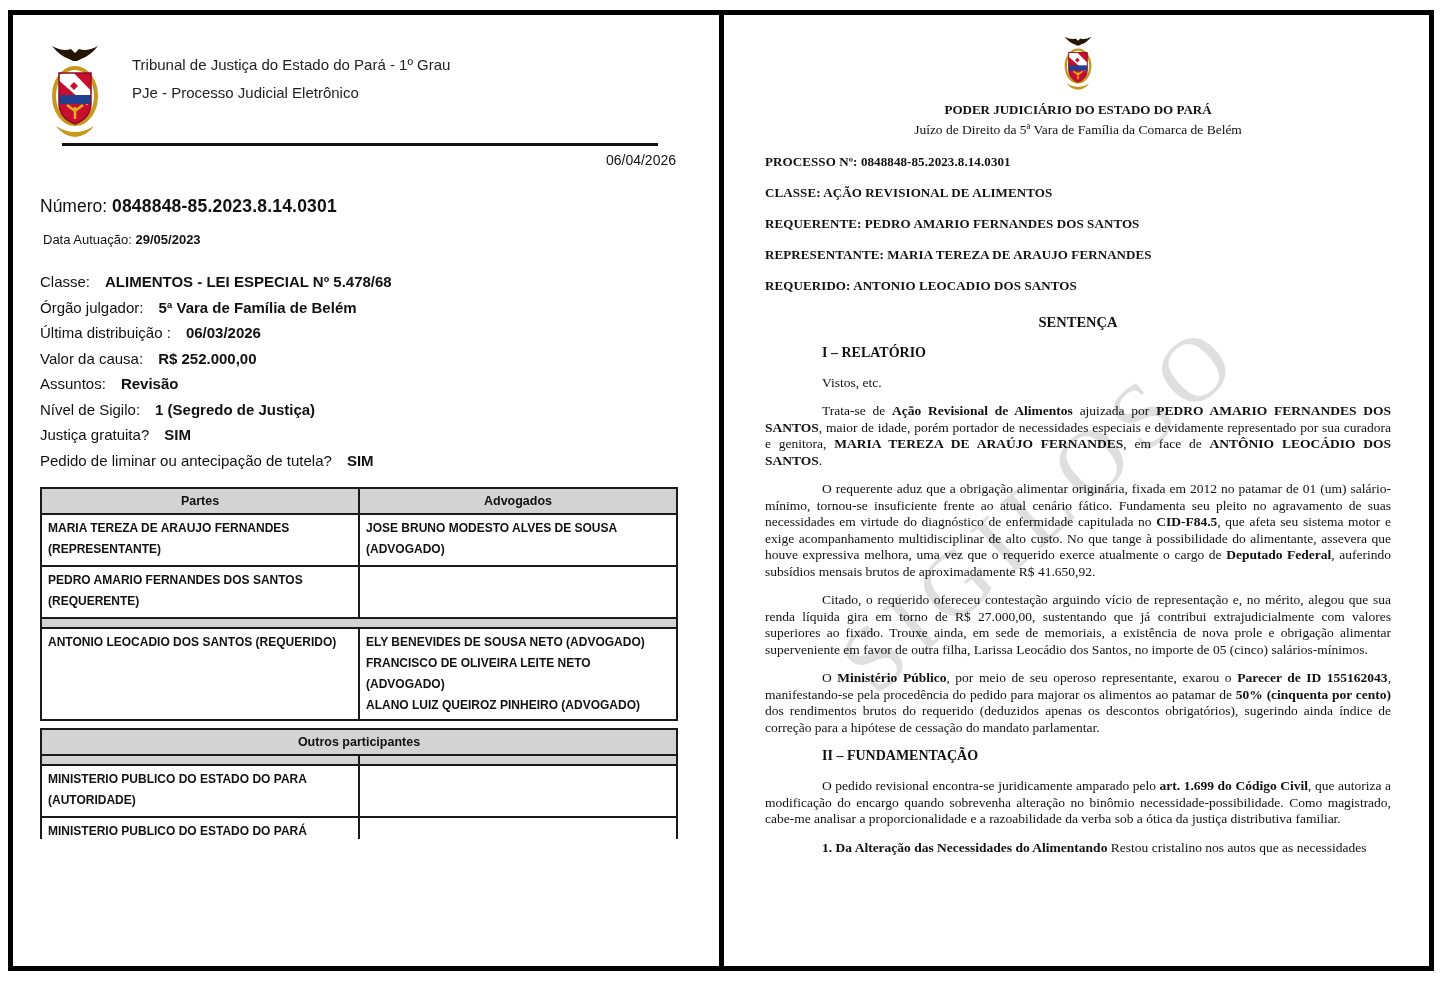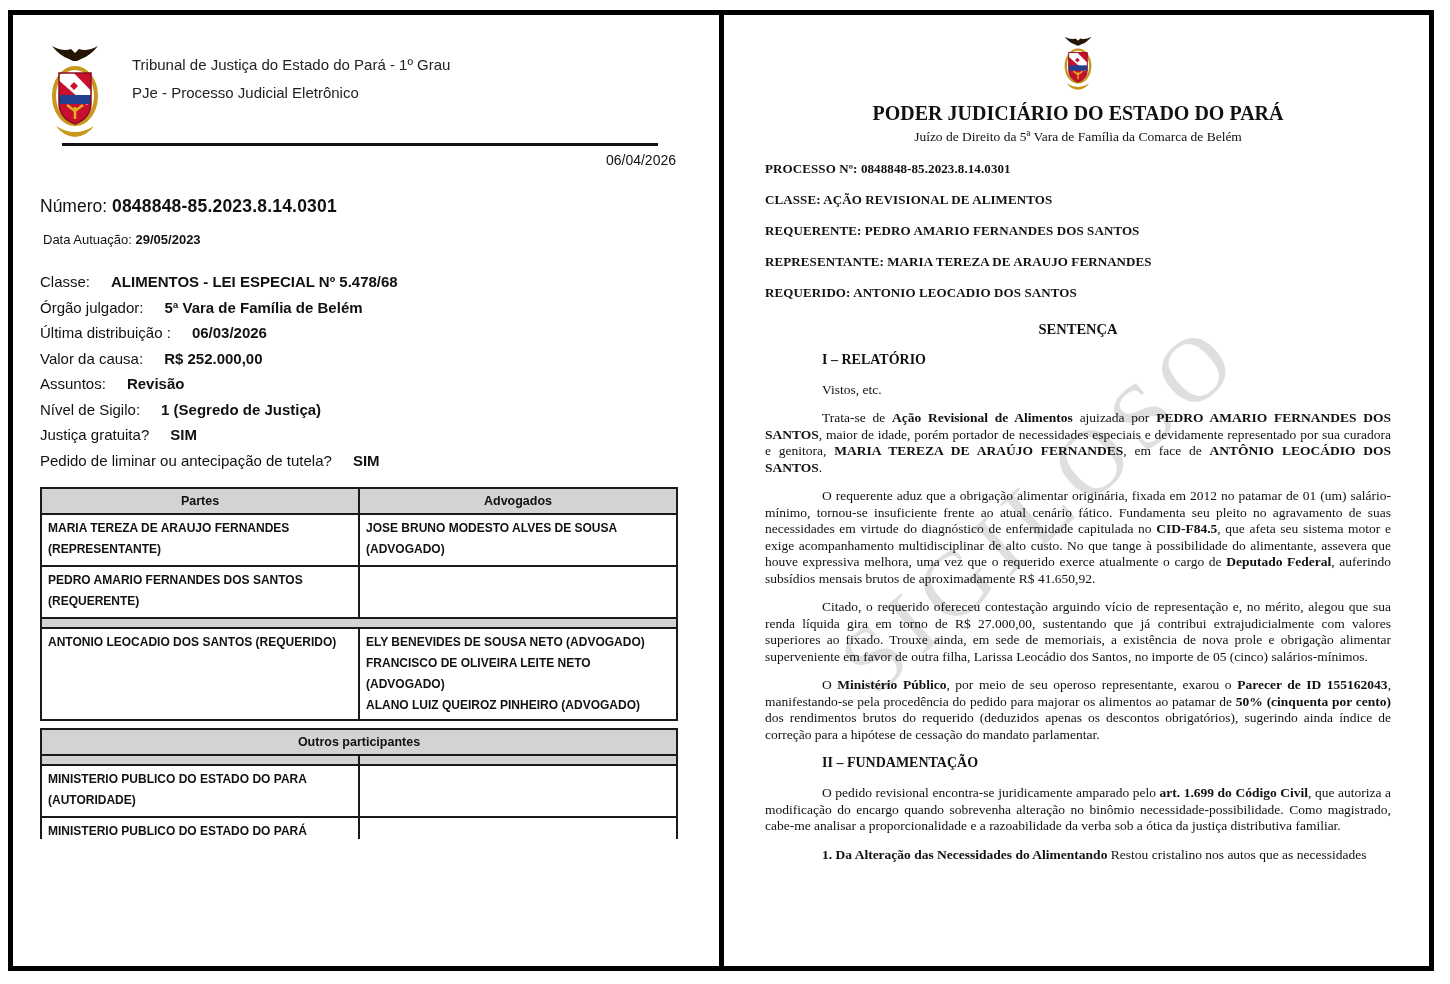--- a/index.html
+++ b/index.html
@@ -13,21 +13,21 @@
   .left-page{position:absolute;left:13px;top:15px;width:706px;height:824px;overflow:hidden;}
   .lp-header{display:flex;gap:24px;margin:28px 0 0 29px;}
   .lp-logo{width:66px;height:96px;flex:0 0 auto;}
   .lp-header-text{padding-top:8px;font-size:15px;line-height:28px;color:#222;}
   .lp-rule{height:3px;background:#111;margin:4px 61px 0 49px;}
   .lp-date{margin:6px 43px 0 0;text-align:right;font-size:14px;}
   .lp-numero{margin:28px 0 0 27px;font-size:17.5px;}
   .lp-numero b{letter-spacing:.2px;}
   .lp-autuacao{margin:15px 0 0 30px;font-size:13px;}
   .lp-meta{margin:22px 0 0 27px;font-size:15px;line-height:25.5px;}
-  .lp-meta .val{margin-left:21px;font-weight:bold;}
+  .lp-meta .val{margin-left:15px;font-weight:bold;}
   .val-b{font-weight:bold;}
 
   table.doc-table{border-collapse:collapse;width:636px;margin-left:27px;table-layout:fixed;
                   font-size:12px;}
   table.doc-table th,table.doc-table td{border:2px solid #1a1a1a;vertical-align:top;
                   padding:3px 6px;word-wrap:break-word;}
   table.doc-table th{background:#d3d3d3;font-size:12.5px;text-align:center;padding:5px 4px;}
   table.doc-table td{font-weight:bold;line-height:21px;}
   tr.sep-row td{background:#d3d3d3;padding:0;height:8px;border-top-width:2px;}
   .mt-partes{margin-top:14px;}
@@ -42,21 +42,21 @@
 
   
   .right-page{position:absolute;left:724px;top:15px;width:705px;height:951px;overflow:hidden;
               font-family:"Liberation Serif",serif;}
   .rp-content{position:relative;z-index:1;padding:20px 38px 0 41px;}
   .watermark{position:absolute;z-index:0;left:95px;top:620px;font-size:92px;letter-spacing:10px;
              color:#9d9d9d;opacity:.32;transform:rotate(-42deg);transform-origin:left top;
              font-family:"Liberation Serif",serif;white-space:nowrap;pointer-events:none;}
   .rp-logo-wrap{text-align:center;}
   .rp-logo{width:38px;height:56px;}
-  .rp-h1{text-align:center;font-weight:bold;font-size:20px;margin-top:7px;}
+  .rp-h1{text-align:center;font-weight:bold;font-size:13px;margin-top:7px;}
   .rp-h2{text-align:center;font-size:13.5px;margin-top:4px;margin-bottom:16px;}
   .rp-proc{font-weight:bold;font-size:13px;margin-bottom:15px;letter-spacing:.1px;}
   .rp-title{text-align:center;font-weight:bold;font-size:14.5px;margin:20px 0 14px;}
   .rp-sec{font-weight:bold;font-size:14px;margin:2px 0 14px 57px;}
   .rp-vistos{margin:0 0 12px 57px;font-size:13.5px;}
   .rp-p{text-align:justify;text-indent:57px;font-size:13.5px;line-height:16.5px;margin:0 0 12px 0;}
 </style>
 </head>
 <body>
 

